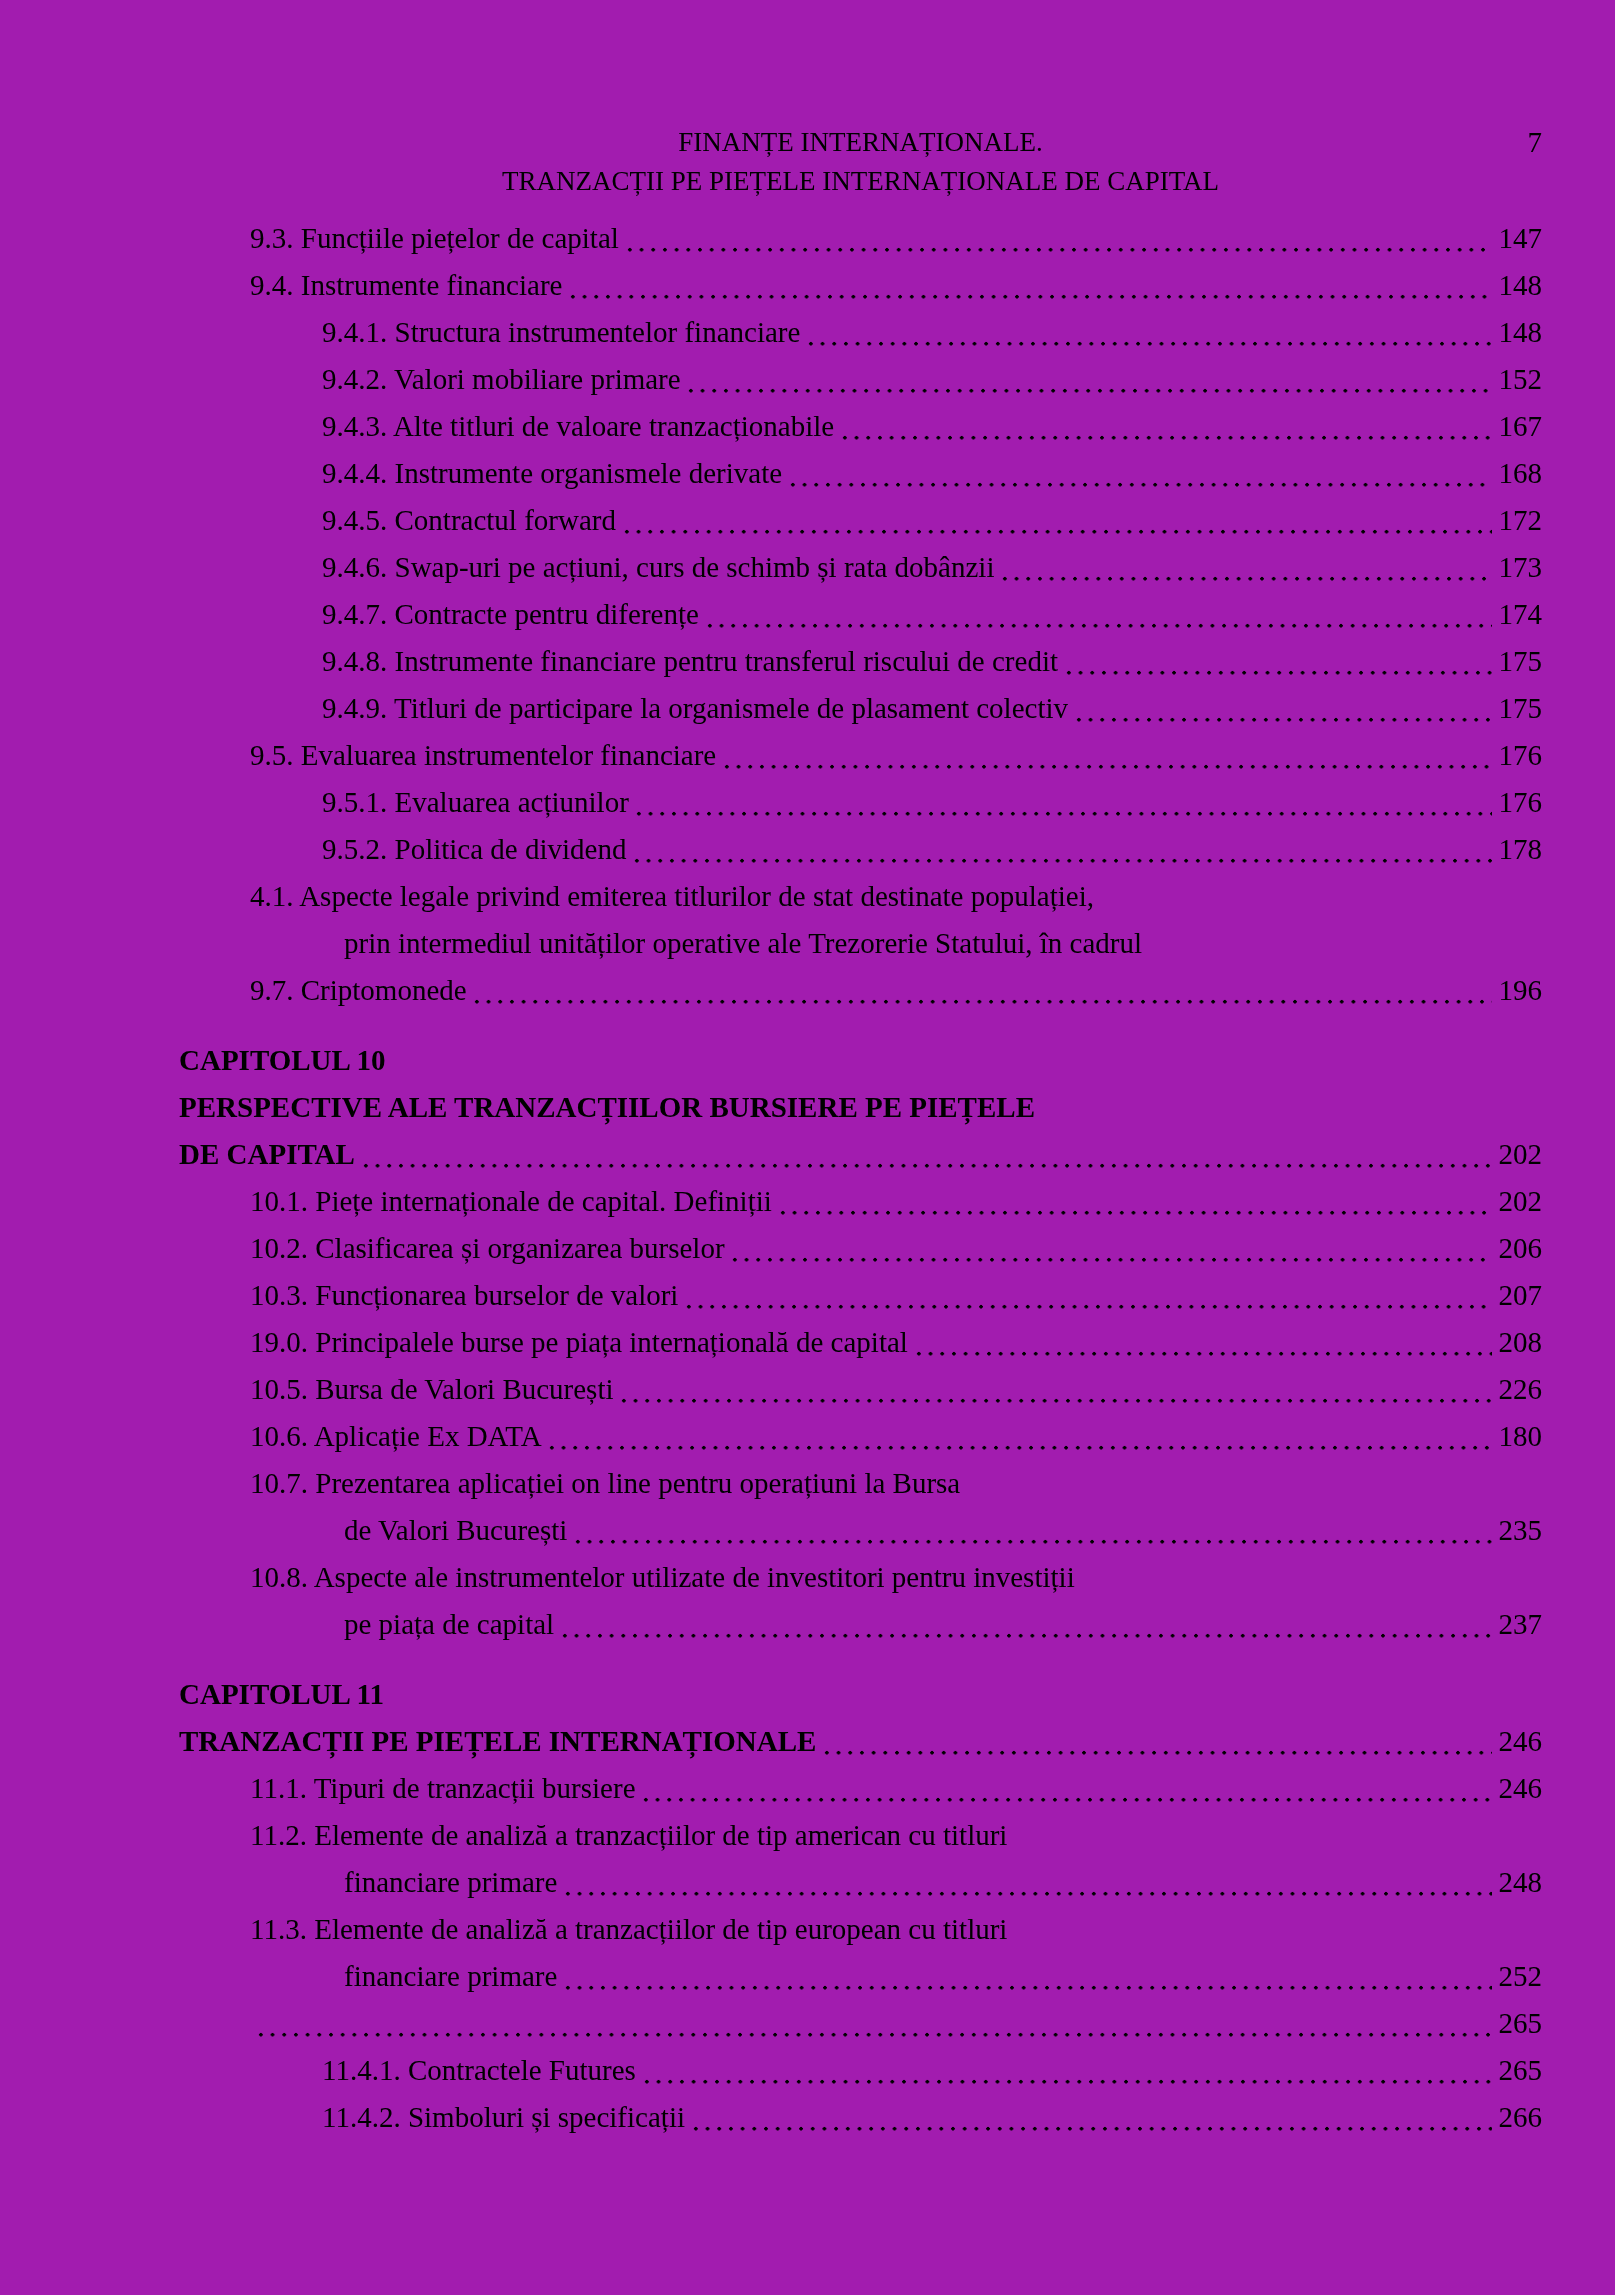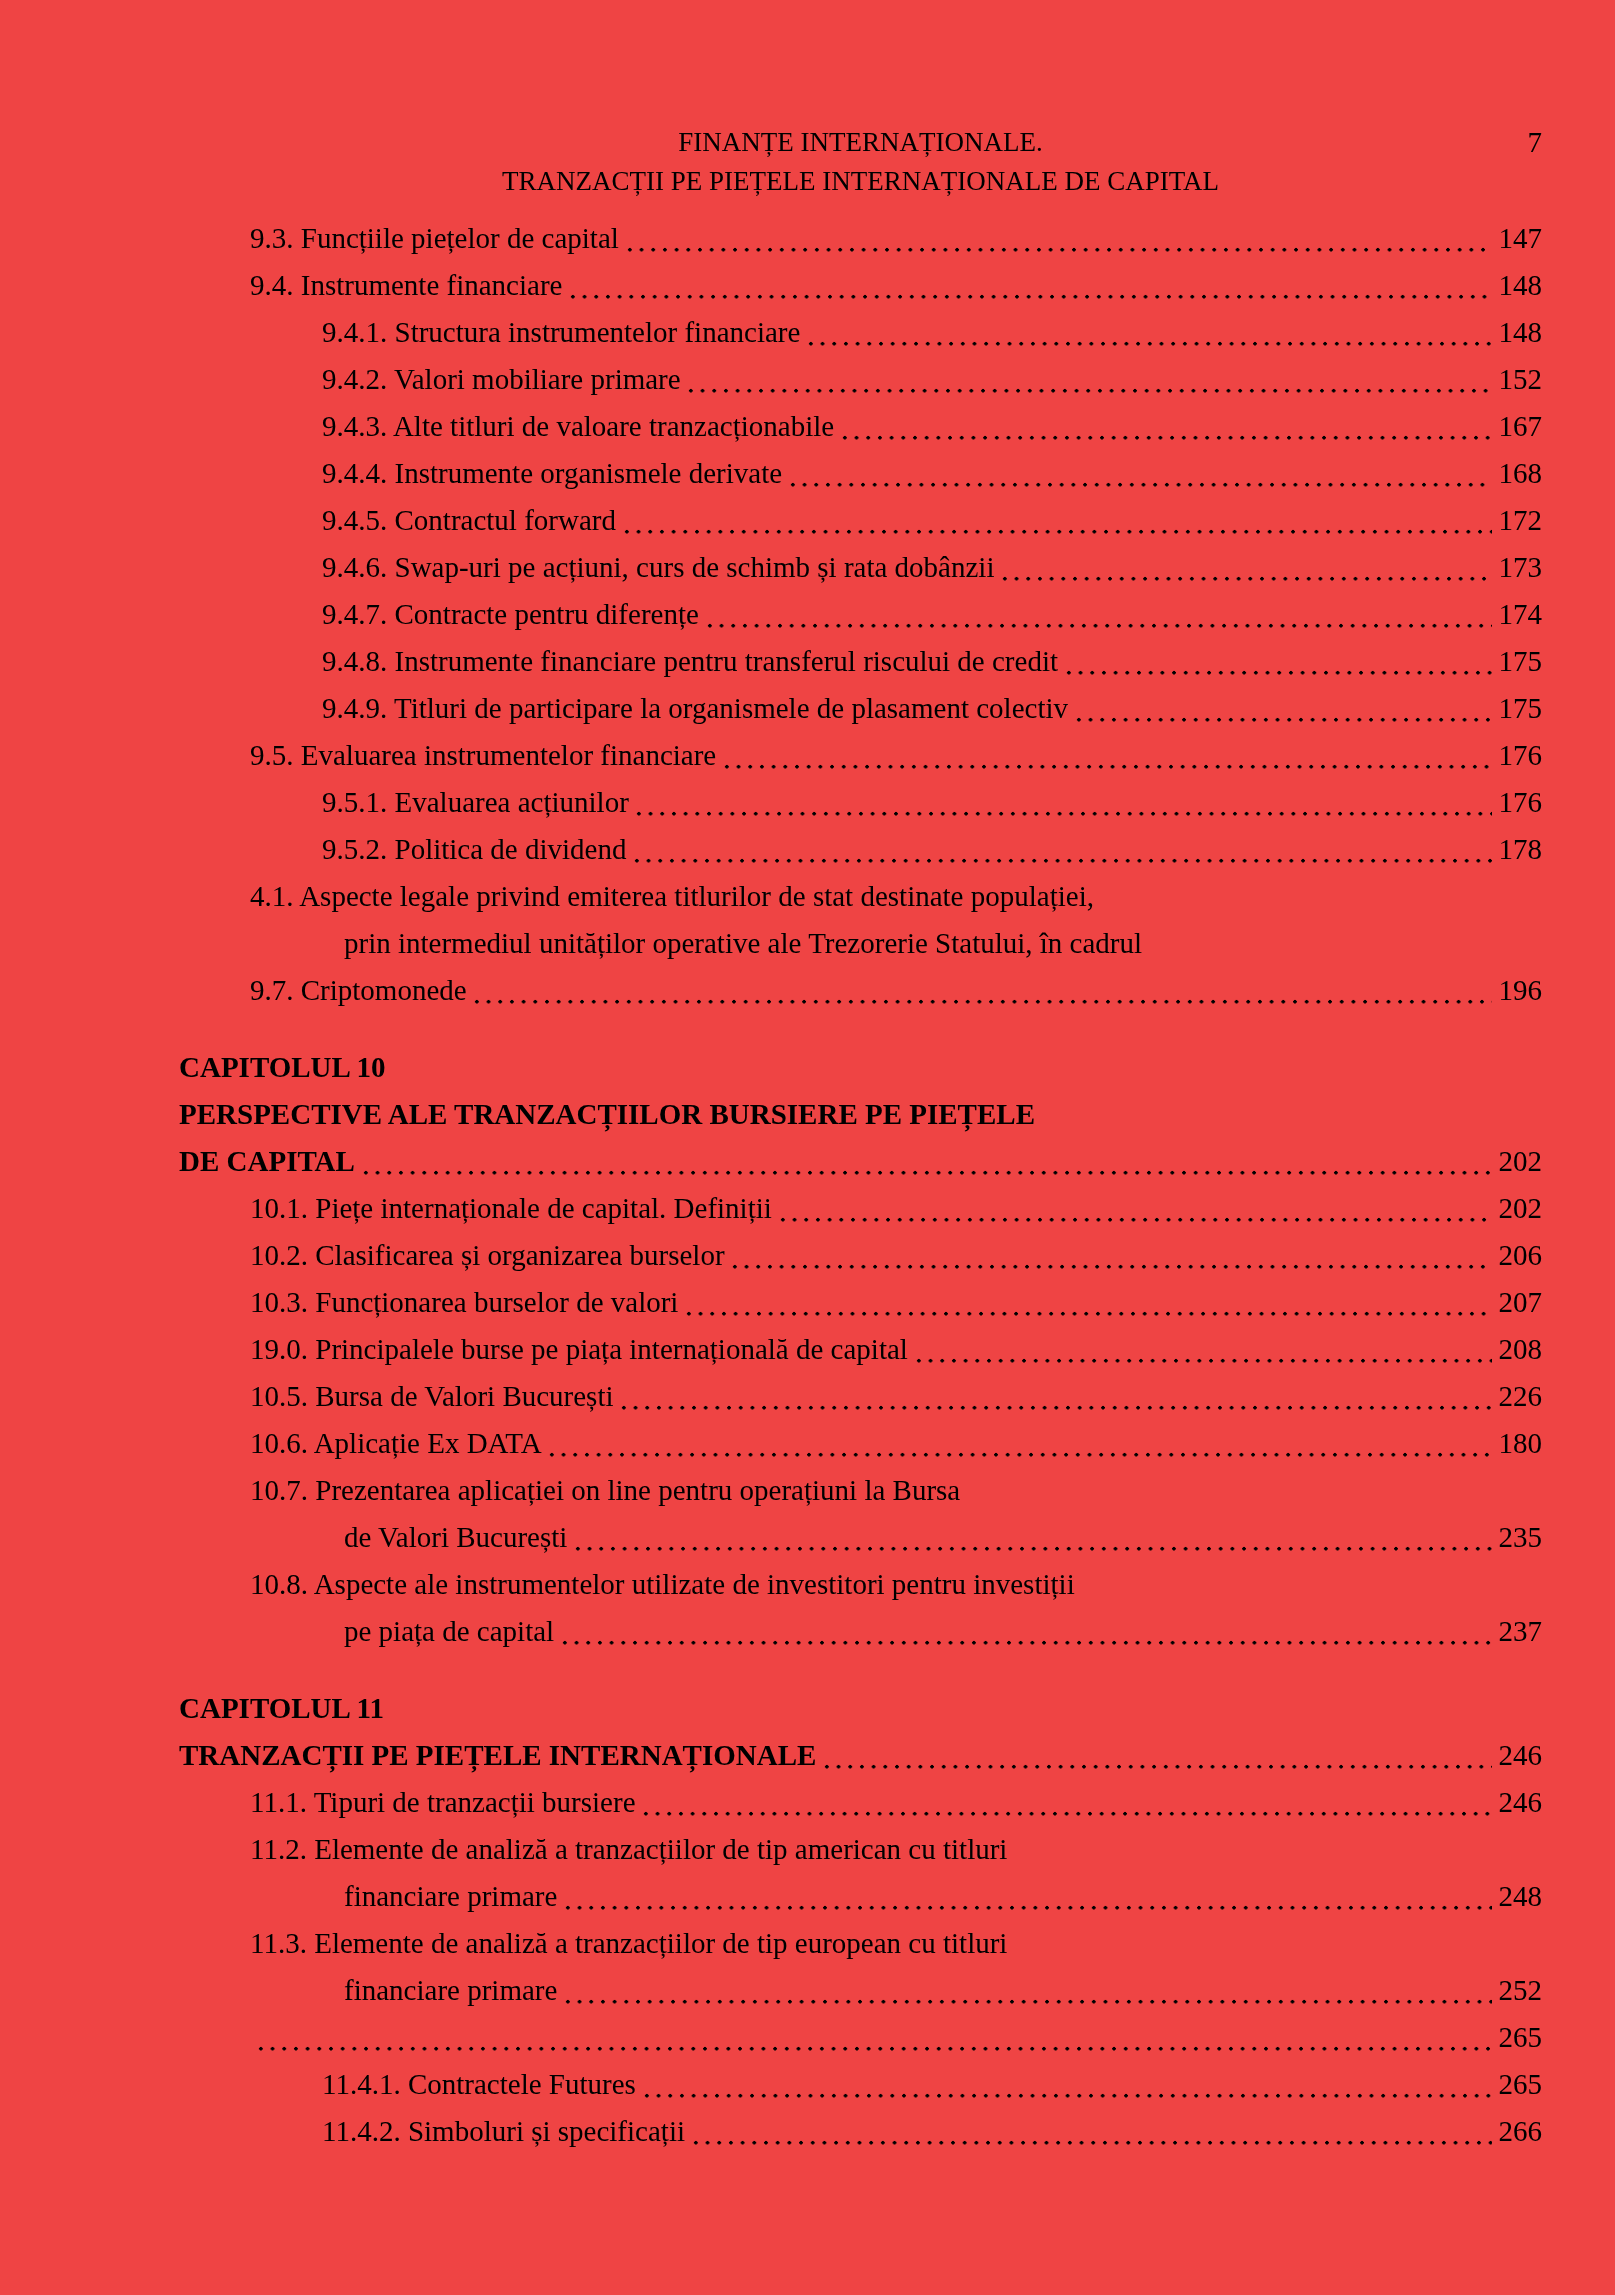--- a/index.html
+++ b/index.html
@@ -3,21 +3,21 @@
 <meta charset="utf-8">
 <style>
   html, body {
     margin: 0;
     padding: 0;
     background: #e8e8e8;
   }
   .page {
     width: 1615px;
     height: 2295px;
-    background: #ef4444;
+    background: #a21caf;
     color: #000000;
     font-family: "Liberation Serif", "DejaVu Serif", serif;
     position: relative;
     overflow: hidden;
   }
   .content {
     box-sizing: border-box;
     padding: 123px 73px 0 179px;
     width: 100%;
     height: 100%;
@@ -44,21 +44,21 @@
     font-size: 29px;
     line-height: 47px;
   }
   .row .label {
     white-space: pre-wrap;
   }
   .row.bold .label {
     font-weight: bold;
   }
   .space-before {
-    margin-top: 30px;
+    margin-top: 23px;
   }
   .indent-0 { padding-left: 0; }
   .indent-1 { padding-left: 71px; }
   .indent-2 { padding-left: 143px; }
   .indent-3 { padding-left: 165px; }
   .leader {
     flex: 1 1 auto;
     align-self: flex-end;
     height: 5.4px;
     min-width: 18.6px;

